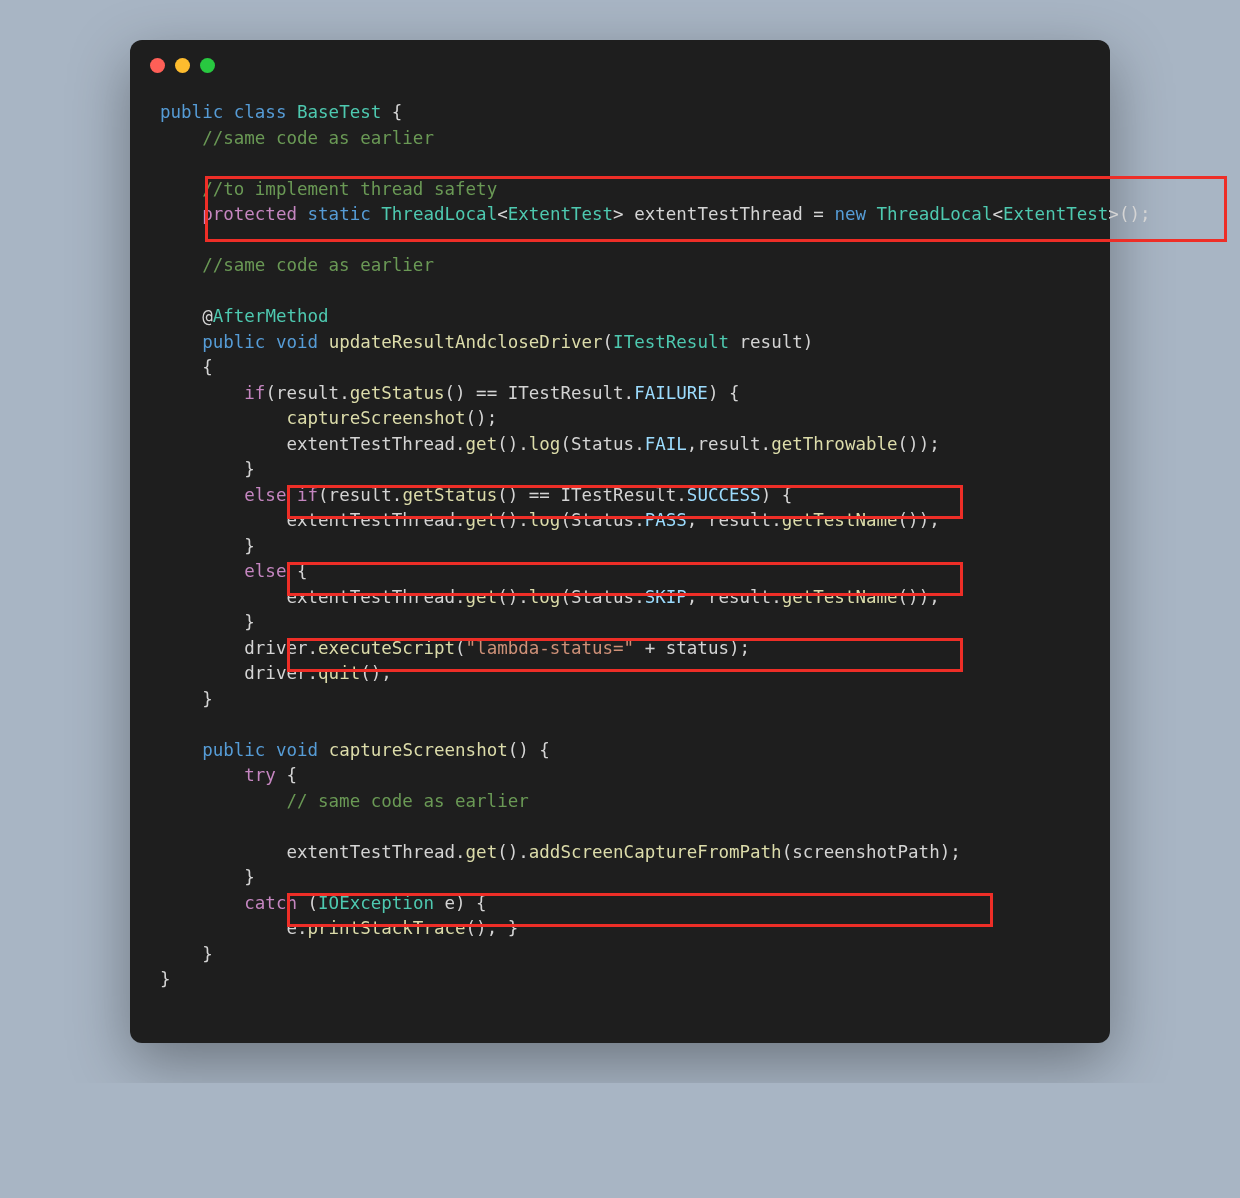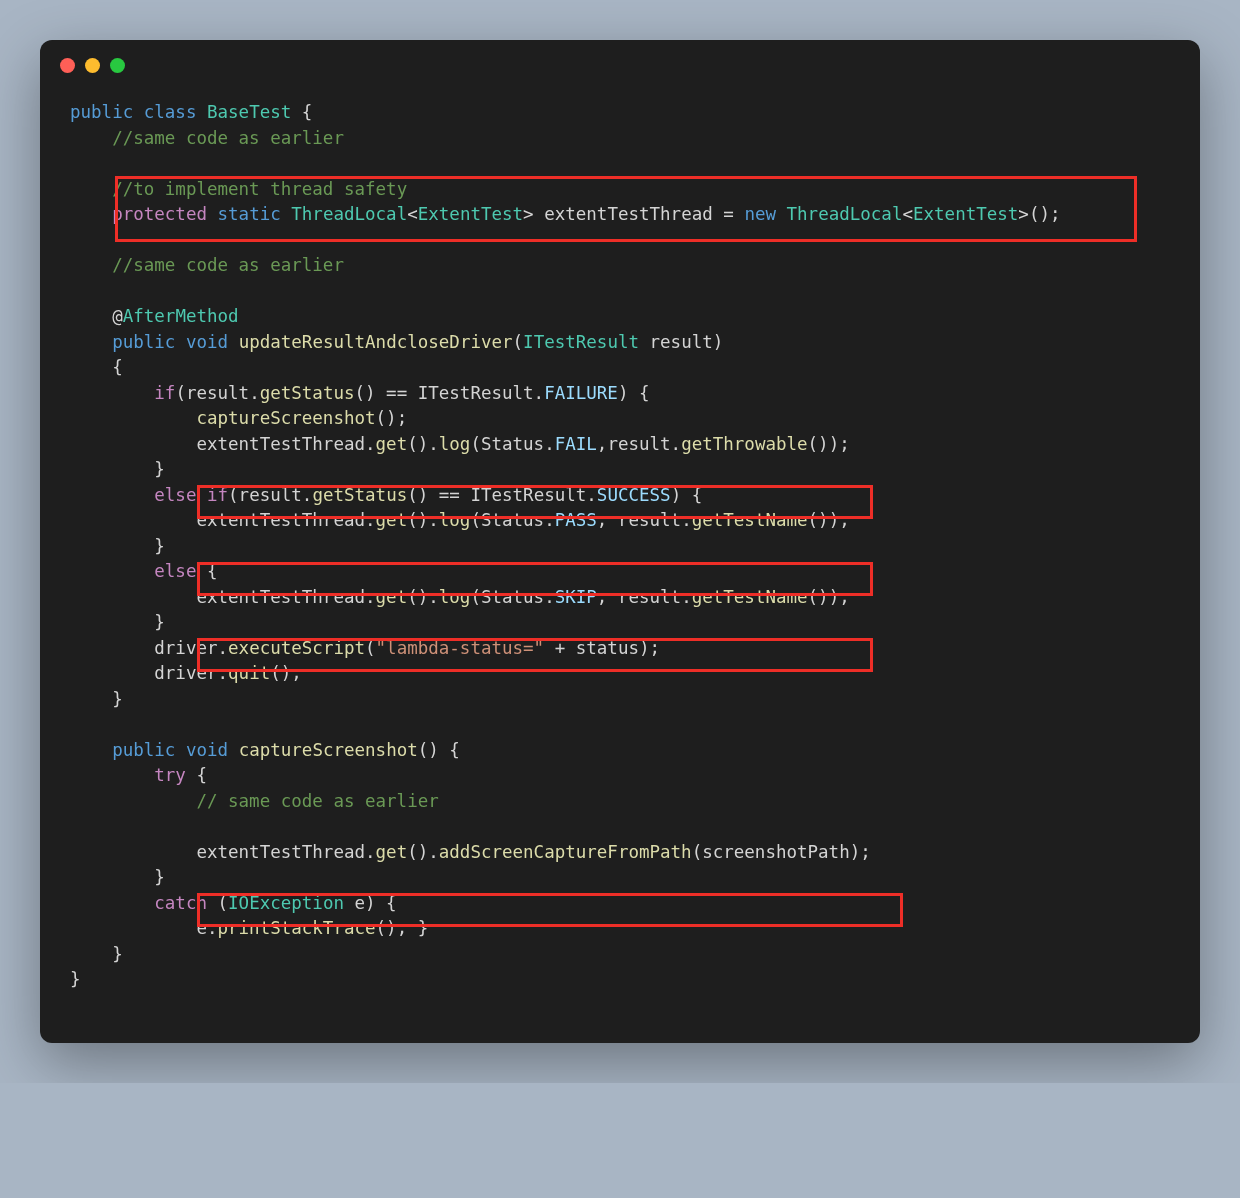--- a/index.html
+++ b/index.html
@@ -6,21 +6,21 @@
   body {
     background: #a8b5c4;
     padding: 40px 20px;
     font-family: "SF Mono", "Menlo", "Monaco", "Consolas", monospace;
     display: flex;
     justify-content: center;
     align-items: flex-start;
   }
   .window {
     background: #1e1e1e;
-    width: 1160px;
+    width: 980px;
     border-radius: 12px;
     box-shadow: 0 20px 60px rgba(0,0,0,0.35);
     padding-bottom: 30px;
   }
   .titlebar {
     height: 50px;
     display: flex;
     align-items: center;
     padding: 0 20px;
     gap: 10px;

